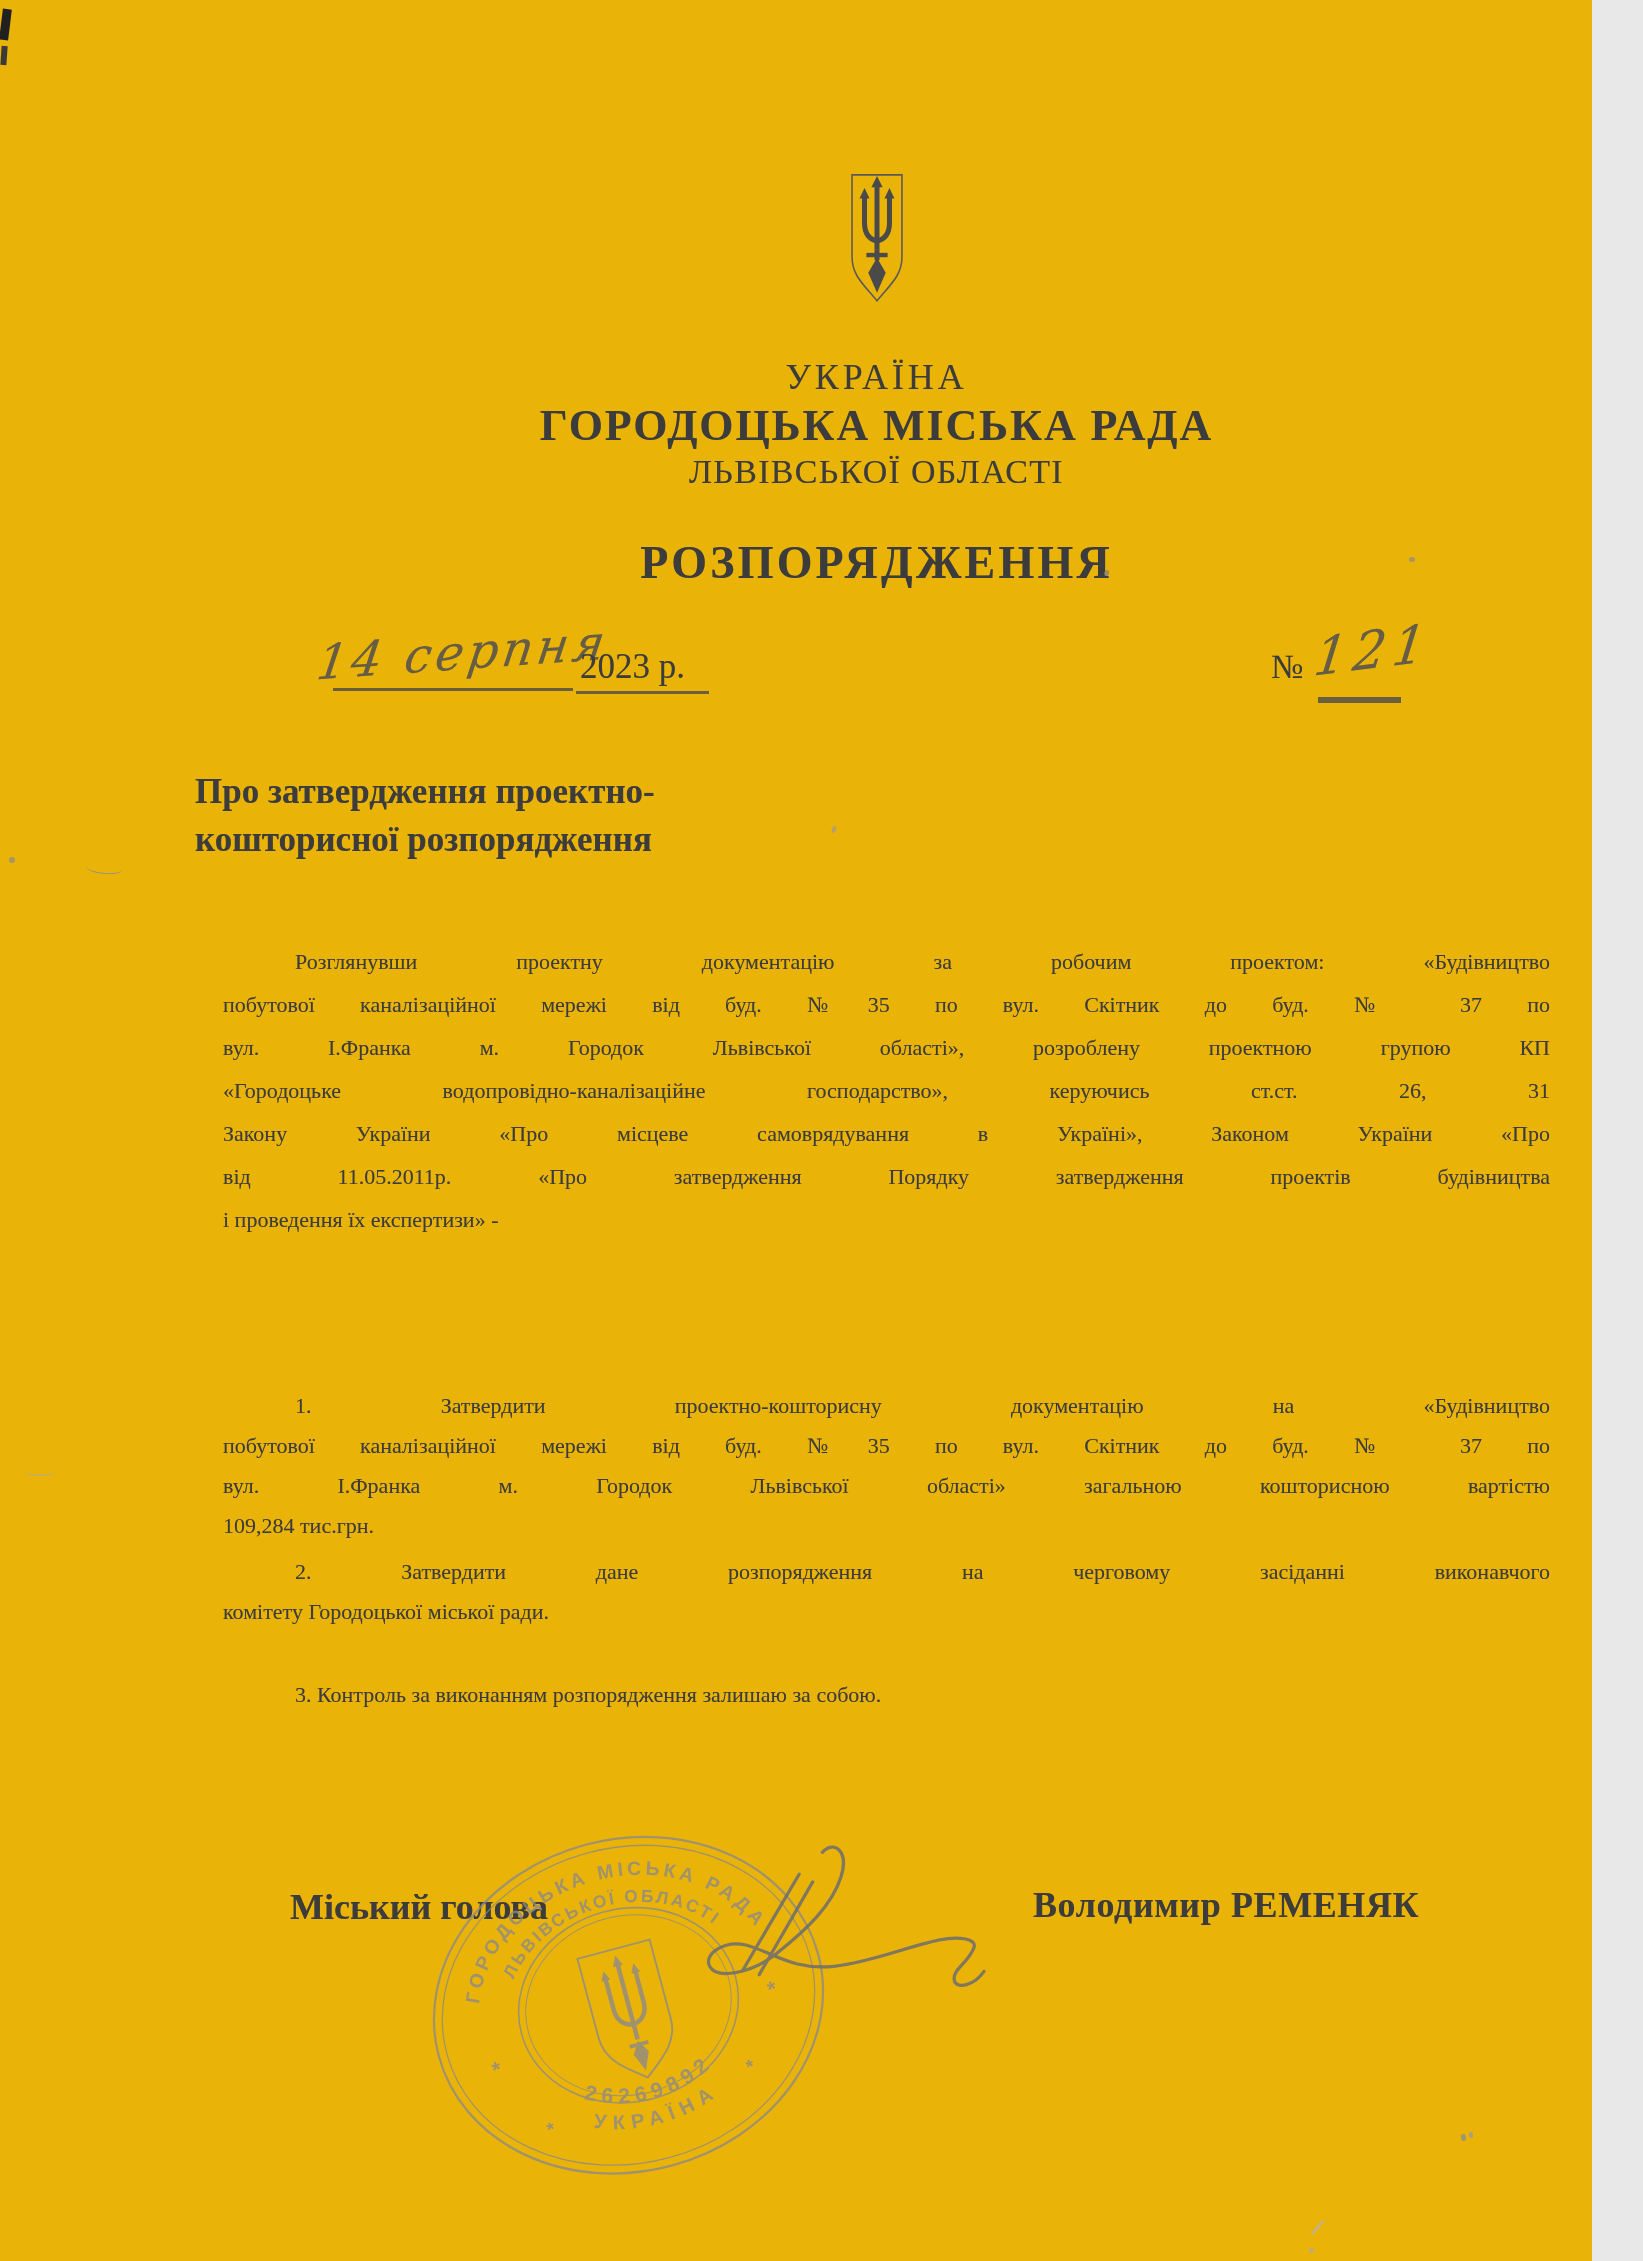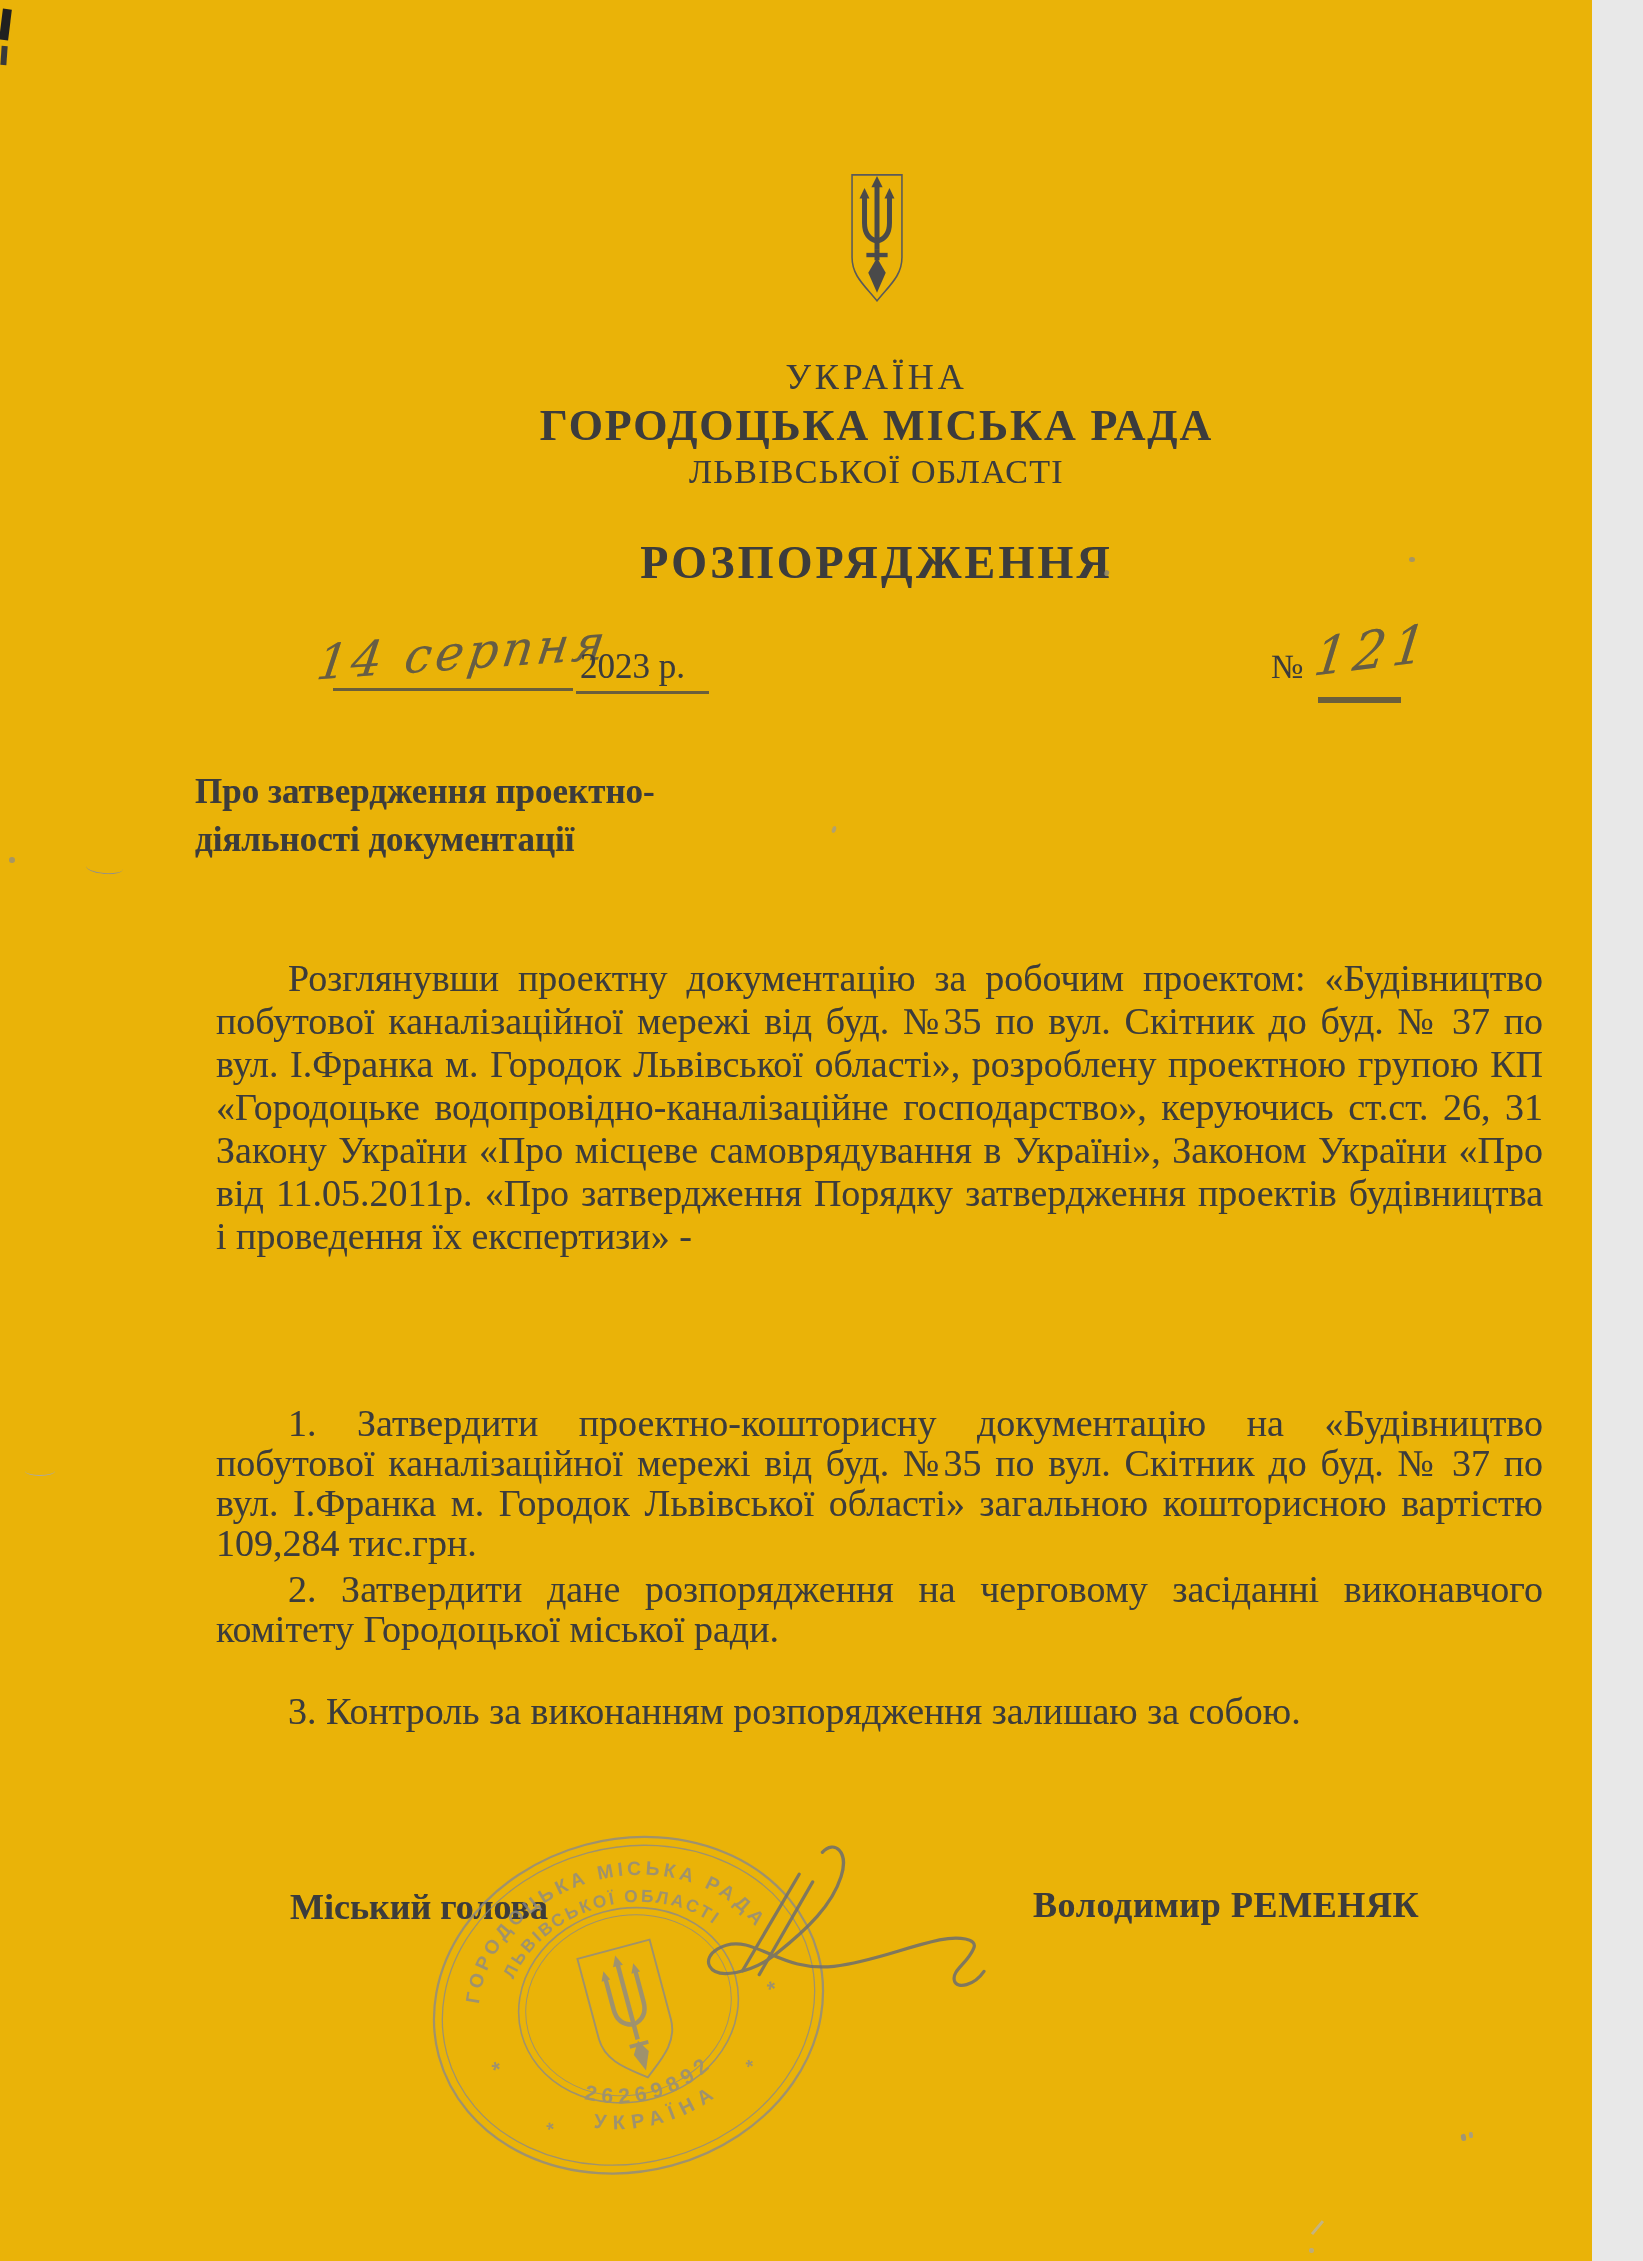--- a/index.html
+++ b/index.html
@@ -13,21 +13,21 @@
   .h-region{top:453px;font-size:34px;letter-spacing:1.3px;}
   .h-type{top:536px;font-size:46px;font-weight:bold;letter-spacing:3.2px;}
   .hand{font-style:italic;color:#4f4f4f;font-family:"DejaVu Serif",serif;
         text-shadow:0 0 0.6px rgba(80,80,80,.4);}
   .hand-date{left:317px;top:624px;font-size:48px;transform:rotate(-4deg) skewX(-12deg);letter-spacing:3.9px;opacity:.85;}
   .hand-num{left:1314px;top:620px;font-size:52px;transform:rotate(-7deg) skewX(-14deg);letter-spacing:6.4px;opacity:.85;}
   .date-year{left:580px;top:647px;font-size:35px;}
   .num-sign{left:1271px;top:648px;font-size:34px;}
   .rule{background:#4a4a4a;opacity:.8;}
   .subject{left:195px;top:768px;width:645px;font-size:35px;font-weight:bold;line-height:48px;}
-  .block{left:216px;width:1327px;font-size:38px;margin-top:17px;}
+  .block{left:223px;width:1327px;font-size:22px;}
   .jline{text-align:justify;text-align-last:justify;height:43px;line-height:43px;white-space:nowrap;}
   .jline.left{text-align:right;text-align-last:left;}
   .ind{padding-left:72px;}
   .pre{top:940px;}
   .it1{top:1386px;}
   .it1 .jline{height:40px;line-height:40px;}
   .it2{top:1552px;}
   .it2 .jline{height:40px;line-height:40px;}
   .it3{top:1673px;}
   .sig-title{left:290px;top:1886px;font-size:36px;font-weight:bold;}
@@ -67,21 +67,21 @@
   <div class="abs hand hand-date">14 серпня</div>
   <div class="abs rule" style="left:333px;top:688px;width:240px;height:2.6px;"></div>
   <div class="abs typed date-year">2023 р.</div>
   <div class="abs rule" style="left:576px;top:691px;width:133px;height:3.2px;"></div>
   <div class="abs typed num-sign">№</div>
   <div class="abs hand hand-num">121</div>
   <div class="abs rule" style="left:1318px;top:697px;width:83px;height:5.8px;"></div>
 
   <div class="abs typed subject">
     <div>Про затвердження проектно-</div>
-    <div>діяльності документації</div>
+    <div>кошторисної розпорядження</div>
   </div>
 
   <div class="abs typed block pre">
     <div class="jline ind">Розглянувши проектну документацію за робочим проектом: «Будівництво</div>
     <div class="jline">побутової каналізаційної мережі від буд. №35 по вул. Скітник до буд. № 37 по</div>
     <div class="jline">вул. І.Франка м. Городок Львівської області», розроблену проектною групою КП</div>
     <div class="jline">«Городоцьке водопровідно-каналізаційне господарство»,  керуючись ст.ст. 26, 31</div>
     <div class="jline">Закону України «Про місцеве самоврядування в Україні», Законом України «Про</div>
     <div class="jline">від 11.05.2011р. «Про затвердження Порядку затвердження проектів будівництва</div>
     <div class="jline left">і проведення їх експертизи» -</div>

